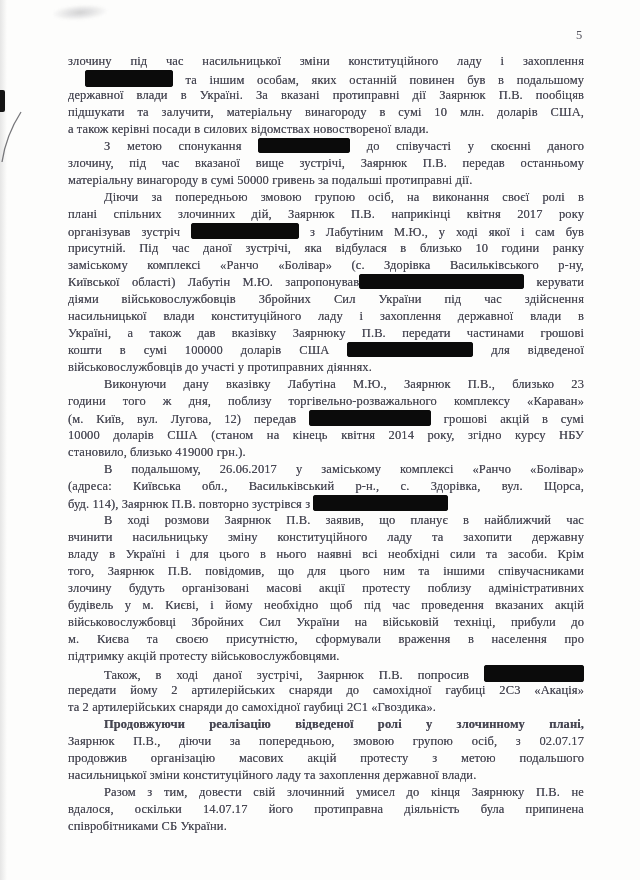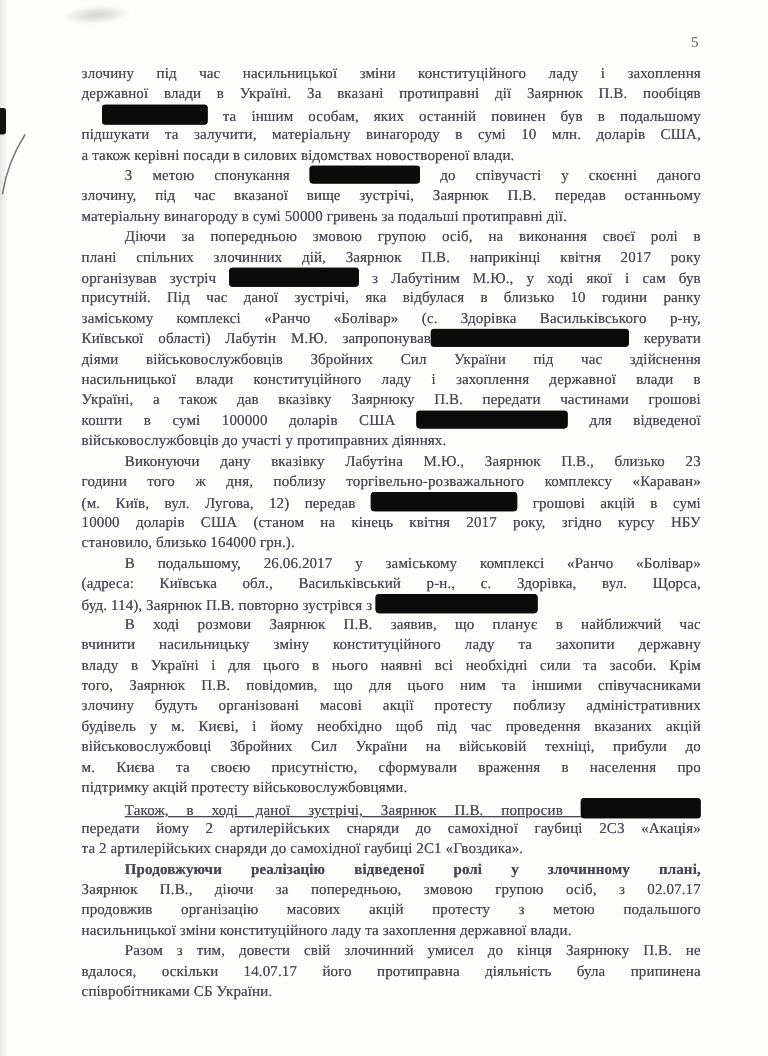--- a/index.html
+++ b/index.html
@@ -101,56 +101,56 @@
   <svg class="edge-curve" width="26" height="70" viewBox="0 0 26 70">
     <path d="M21,12 C12,26 5,42 2,62" fill="none" stroke="#5f5f64" stroke-width="1.3" opacity="0.85"></path>
   </svg>
 
   <div class="edge-mark"></div>
 
   <div class="page-number">5</div>
 
   <div class="doc">
       <div class="line"><span>злочину під час насильницької зміни конституційного ладу і захоплення</span></div>
+      <div class="line" style="padding-left: 17px;"><span class="redaction" style="width: 88px; height: 17px;"></span><span> та іншим особам, яких останній повинен був в подальшому</span></div>
       <div class="line"><span>державної влади в Україні. За вказані протиправні дії Заярнюк П.В. пообіцяв</span></div>
-      <div class="line" style="padding-left: 17px;"><span class="redaction" style="width: 88px; height: 17px;"></span><span> та іншим особам, яких останній повинен був в подальшому</span></div>
       <div class="line"><span>підшукати та залучити, матеріальну винагороду в сумі 10 млн. доларів США,</span></div>
       <div class="line last"><span>а також керівні посади в силових відомствах новоствореної влади.</span></div>
       <div class="line" style="padding-left: 36px;"><span>З метою спонукання </span><span class="redaction" style="width: 92px; height: 15px;"></span><span> до співучасті у скоєнні даного</span></div>
       <div class="line"><span>злочину, під час вказаної вище зустрічі, Заярнюк П.В. передав останньому</span></div>
       <div class="line last"><span>матеріальну винагороду в сумі 50000 гривень за подальші протиправні дії.</span></div>
       <div class="line" style="padding-left: 36px;"><span>Діючи за попередньою змовою групою осіб, на виконання своєї ролі в</span></div>
       <div class="line"><span>плані спільних злочинних дій, Заярнюк П.В. наприкінці квітня 2017 року</span></div>
       <div class="line"><span>організував зустріч </span><span class="redaction" style="width: 108px; height: 16px;"></span><span> з Лабутіним М.Ю., у ході якої і сам був</span></div>
       <div class="line"><span>присутній. Під час даної зустрічі, яка відбулася в близько 10 години ранку</span></div>
       <div class="line"><span>заміському комплексі «Ранчо «Болівар» (с. Здорівка Васильківського р-ну,</span></div>
       <div class="line"><span>Київської області) Лабутін М.Ю. запропонував</span><span class="redaction" style="width: 165px; height: 15px;"></span><span> керувати</span></div>
       <div class="line"><span>діями військовослужбовців Збройних Сил України під час здійснення</span></div>
       <div class="line"><span>насильницької влади конституційного ладу і захоплення державної влади в</span></div>
       <div class="line"><span>Україні, а також дав вказівку Заярнюку П.В. передати частинами грошові</span></div>
       <div class="line"><span>кошти в сумі 100000 доларів США </span><span class="redaction" style="width: 126px; height: 15px;"></span><span> для відведеної</span></div>
       <div class="line last"><span>військовослужбовців до участі у протиправних діяннях.</span></div>
       <div class="line" style="padding-left: 36px;"><span>Виконуючи дану вказівку Лабутіна М.Ю., Заярнюк П.В., близько 23</span></div>
       <div class="line"><span>години того ж дня, поблизу торгівельно-розважального комплексу «Караван»</span></div>
       <div class="line"><span>(м. Київ, вул. Лугова, 12) передав </span><span class="redaction" style="width: 122px; height: 16px;"></span><span> грошові акцій в сумі</span></div>
-      <div class="line"><span>10000 доларів США (станом на кінець квітня 2017 року, згідно курсу НБУ</span></div>
-      <div class="line last"><span>становило, близько 164000 грн.).</span></div>
+      <div class="line"><span>10000 доларів США (станом на кінець квітня 2014 року, згідно курсу НБУ</span></div>
+      <div class="line last"><span>становило, близько 419000 грн.).</span></div>
       <div class="line" style="padding-left: 36px;"><span>В подальшому, 26.06.2017 у заміському комплексі «Ранчо «Болівар»</span></div>
       <div class="line"><span>(адреса: Київська обл., Васильківський р-н., с. Здорівка, вул. Щорса,</span></div>
       <div class="line last"><span>буд. 114), Заярнюк П.В. повторно зустрівся з </span><span class="redaction" style="width: 135px; height: 16px;"></span></div>
       <div class="line" style="padding-left: 36px;"><span>В ході розмови Заярнюк П.В. заявив, що планує в найближчий час</span></div>
       <div class="line"><span>вчинити насильницьку зміну конституційного ладу та захопити державну</span></div>
       <div class="line"><span>владу в Україні і для цього в нього наявні всі необхідні сили та засоби. Крім</span></div>
       <div class="line"><span>того, Заярнюк П.В. повідомив, що для цього ним та іншими співучасниками</span></div>
       <div class="line"><span>злочину будуть організовані масові акції протесту поблизу адміністративних</span></div>
       <div class="line"><span>будівель у м. Києві, і йому необхідно щоб під час проведення вказаних акцій</span></div>
       <div class="line"><span>військовослужбовці Збройних Сил України на військовій техніці, прибули до</span></div>
       <div class="line"><span>м. Києва та своєю присутністю, сформували враження в населення про</span></div>
       <div class="line last"><span>підтримку акцій протесту військовослужбовцями.</span></div>
-      <div class="line" style="padding-left: 36px; text-decoration: underline;"><span>Також, в ході даної зустрічі, Заярнюк П.В. попросив </span><span class="redaction" style="width: 100px; height: 17px;"></span></div>
+      <div class="line" style="padding-left: 36px;"><span>Також, в ході даної зустрічі, Заярнюк П.В. попросив </span><span class="redaction" style="width: 100px; height: 17px;"></span></div>
       <div class="line"><span>передати йому 2 артилерійських снаряди до самохідної гаубиці 2С3 «Акація»</span></div>
       <div class="line last"><span>та 2 артилерійських снаряди до самохідної гаубиці 2С1 «Гвоздика».</span></div>
       <div class="line" style="padding-left: 36px; font-weight: bold;"><span>Продовжуючи реалізацію відведеної ролі у злочинному плані,</span></div>
       <div class="line"><span>Заярнюк П.В., діючи за попередньою, змовою групою осіб, з 02.07.17</span></div>
       <div class="line"><span>продовжив організацію масових акцій протесту з метою подальшого</span></div>
       <div class="line last"><span>насильницької зміни конституційного ладу та захоплення державної влади.</span></div>
       <div class="line" style="padding-left: 36px;"><span>Разом з тим, довести свій злочинний умисел до кінця Заярнюку П.В. не</span></div>
       <div class="line"><span>вдалося, оскільки 14.07.17 його протиправна діяльність була припинена</span></div>
       <div class="line last"><span>співробітниками СБ України.</span></div>
     </div>

